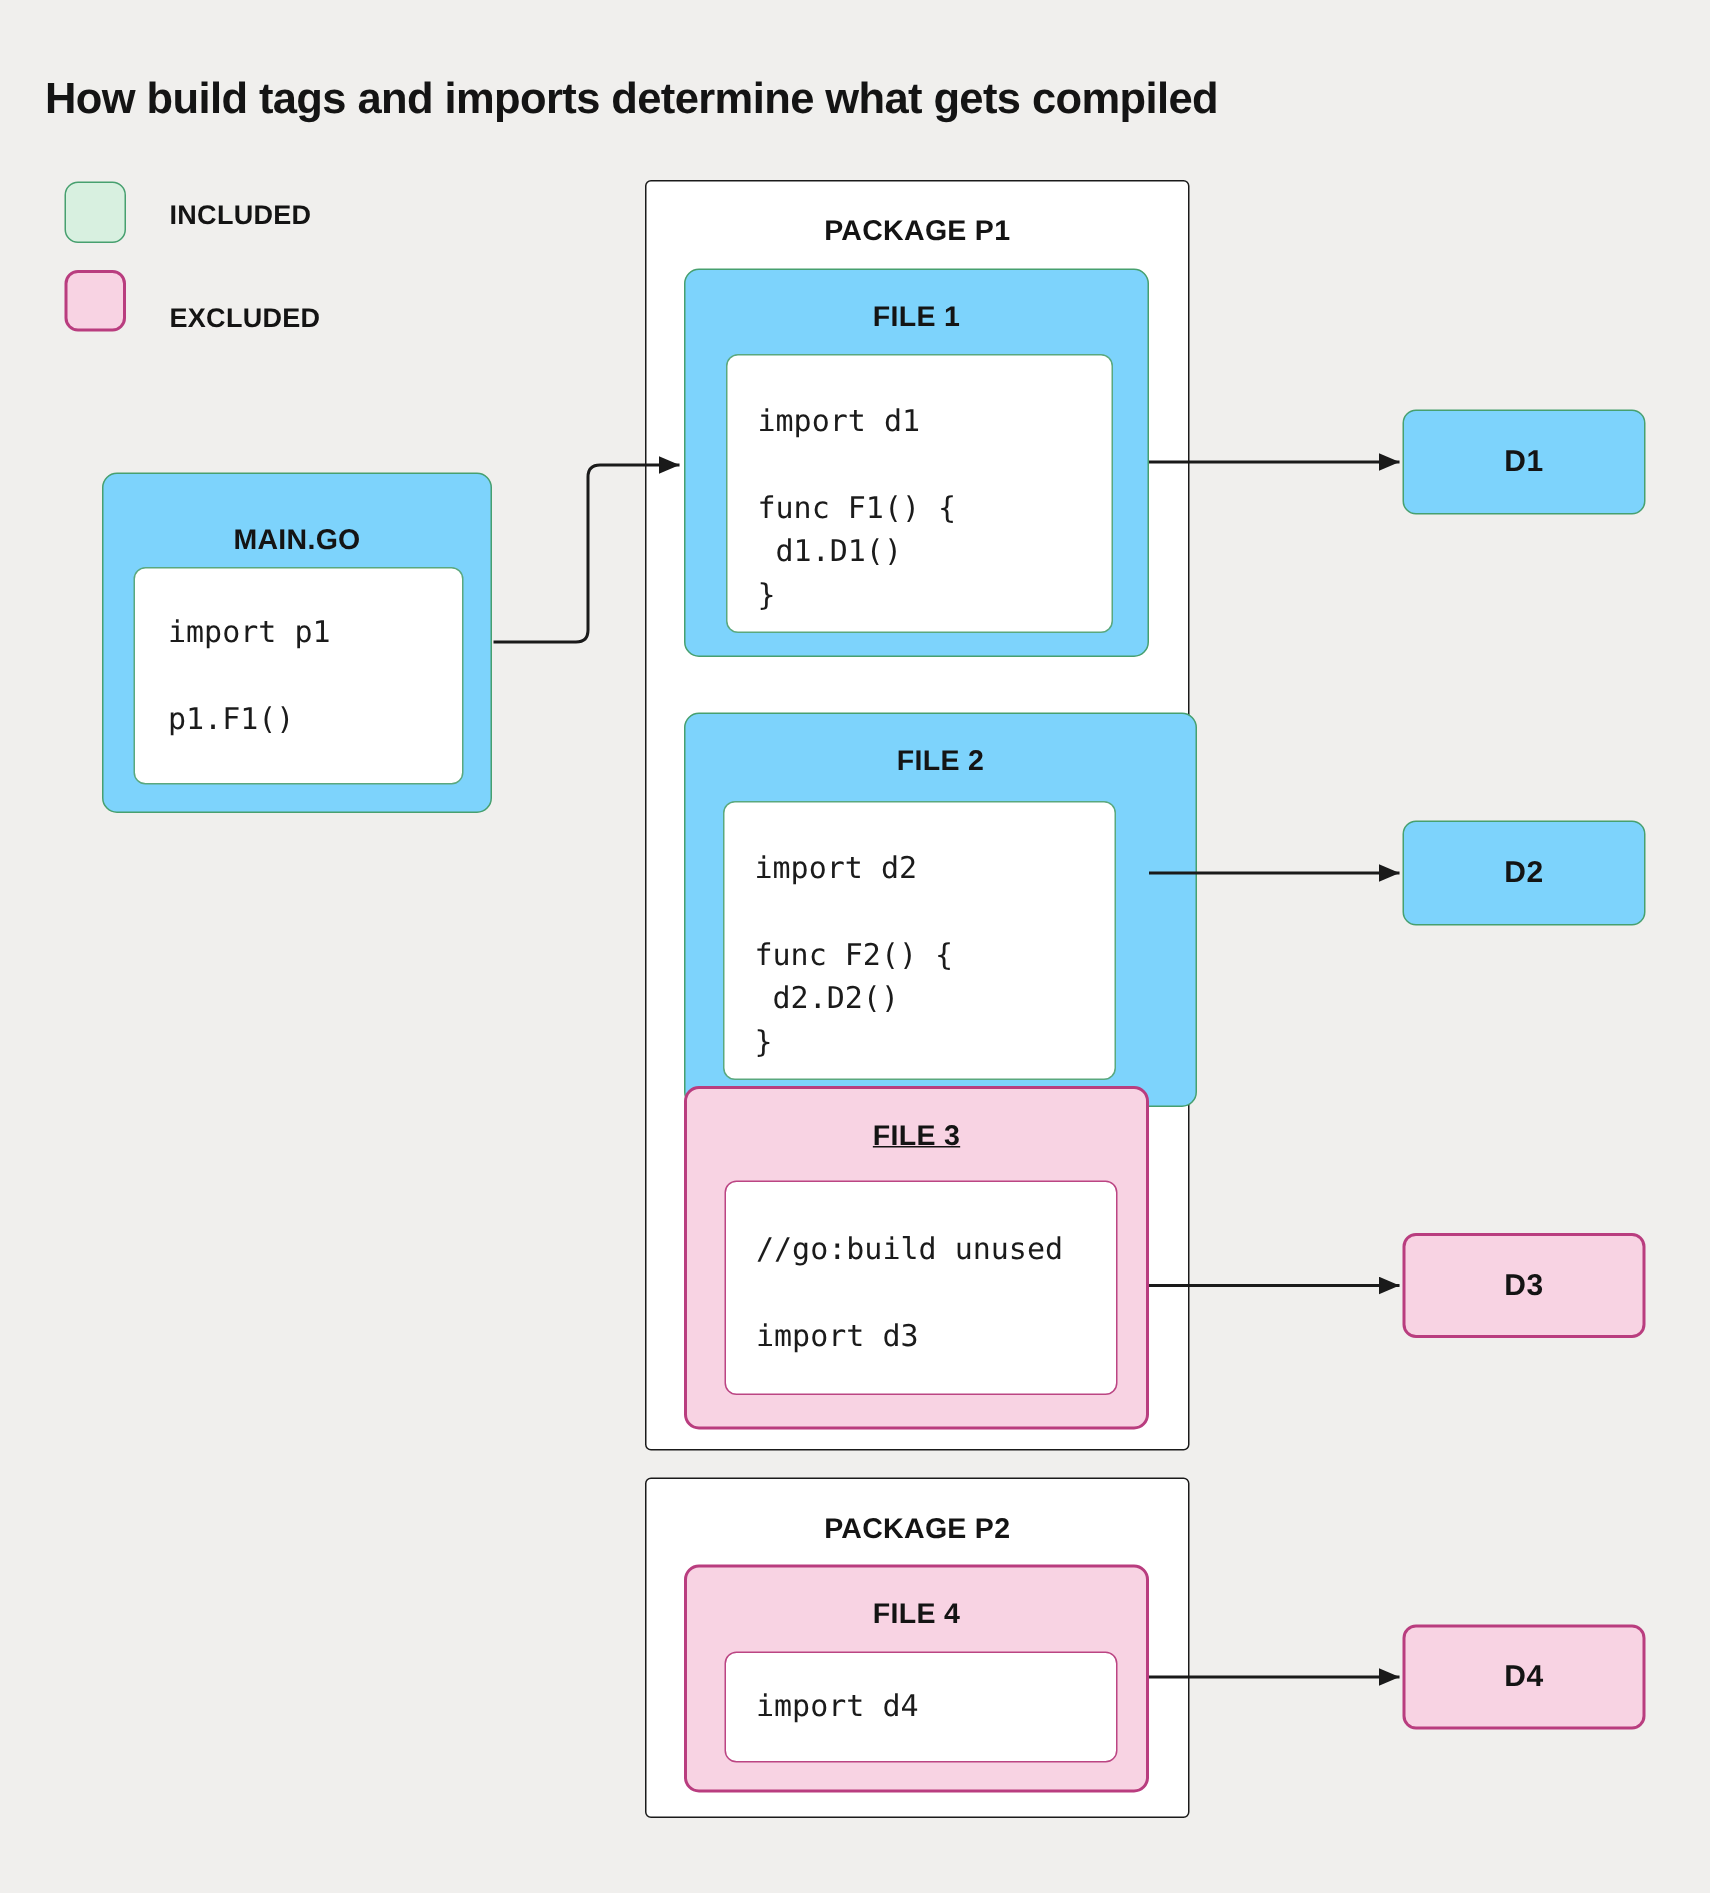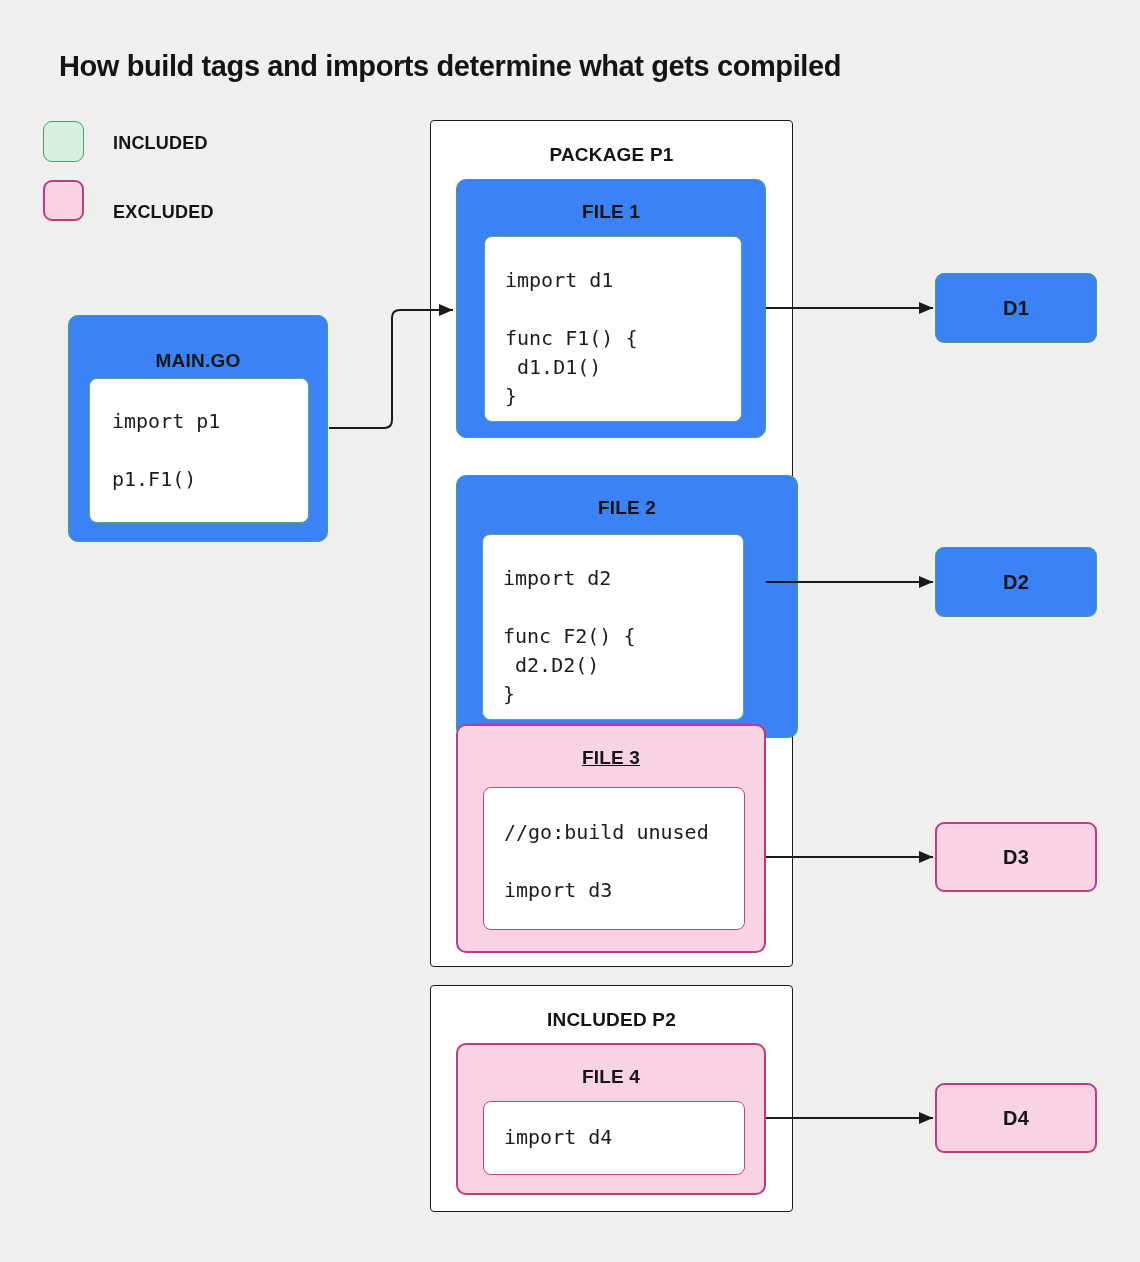--- a/index.html
+++ b/index.html
@@ -13,21 +13,21 @@
     height: 1262px;
     background: #f0efed;
     font-family: "Liberation Sans", sans-serif;
     color: #141414;
     overflow: hidden;
   }
 
   
   .diagram-title {
     position: absolute;
-    left: 59px;
+    left: 30px;
     top: 50px;
     margin: 0;
     font-size: 29px;
     font-weight: bold;
     letter-spacing: -0.4px;
     color: #141414;
     white-space: nowrap;
   }
 
   
@@ -51,21 +51,21 @@
   }
   .legend-label.included { top: 133px; }
   .legend-label.excluded { top: 202px; }
 
   
   .node, .package, .file, .dep {
     position: absolute;
     box-sizing: border-box;
   }
   .included-box {
-    background: #3b82f6;
+    background: #7dd3fc;
     border: 1.6px solid #47a06f;
   }
   .excluded-box {
     background: #f8d3e3;
     border: 2px solid #b93d7f;
   }
   .node, .file { border-radius: 10px; }
 
   .package {
     background: #ffffff;
@@ -163,21 +163,21 @@
 
     <div class="file excluded-box" style="left:25px; top:603px; width:310px; height:229px;text-decoration:underline;">
       <div class="node-title">FILE 3</div>
       <pre class="code pink-edge" style="left:25px; top:61px; width:262px; height:143px; padding:30px 0 0 20px;">//go:build unused
 
 import d3</pre>
     </div>
   </div>
 
   <div class="package" style="left:430px; top:985px; width:363px; height:227px;">
-    <div class="pkg-title">INCLUDED P2</div>
+    <div class="pkg-title">PACKAGE P2</div>
 
     <div class="file excluded-box" style="left:25px; top:57px; width:310px; height:152px;">
       <div class="node-title">FILE 4</div>
       <pre class="code pink-edge" style="left:25px; top:56px; width:262px; height:74px; padding:21px 16px 0 20px;">import d4</pre>
     </div>
   </div>
 
   <div class="dep included-box" style="top:273px;">
     <span>D1</span>
   </div>

